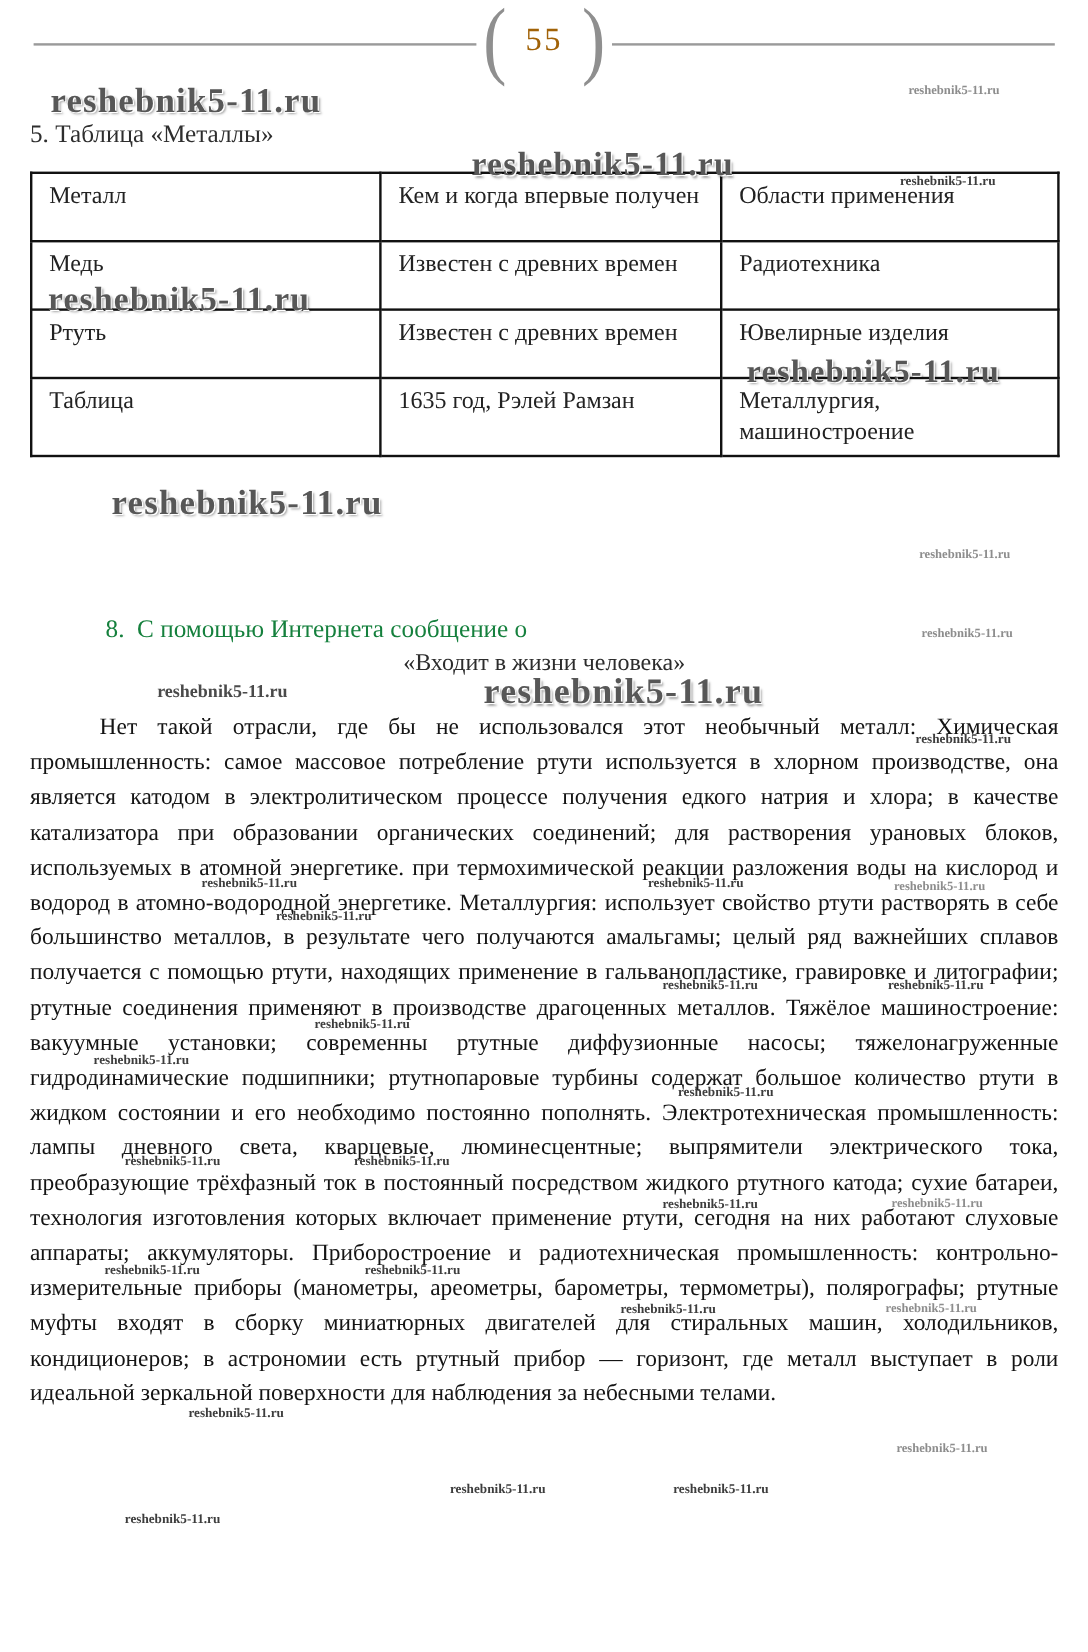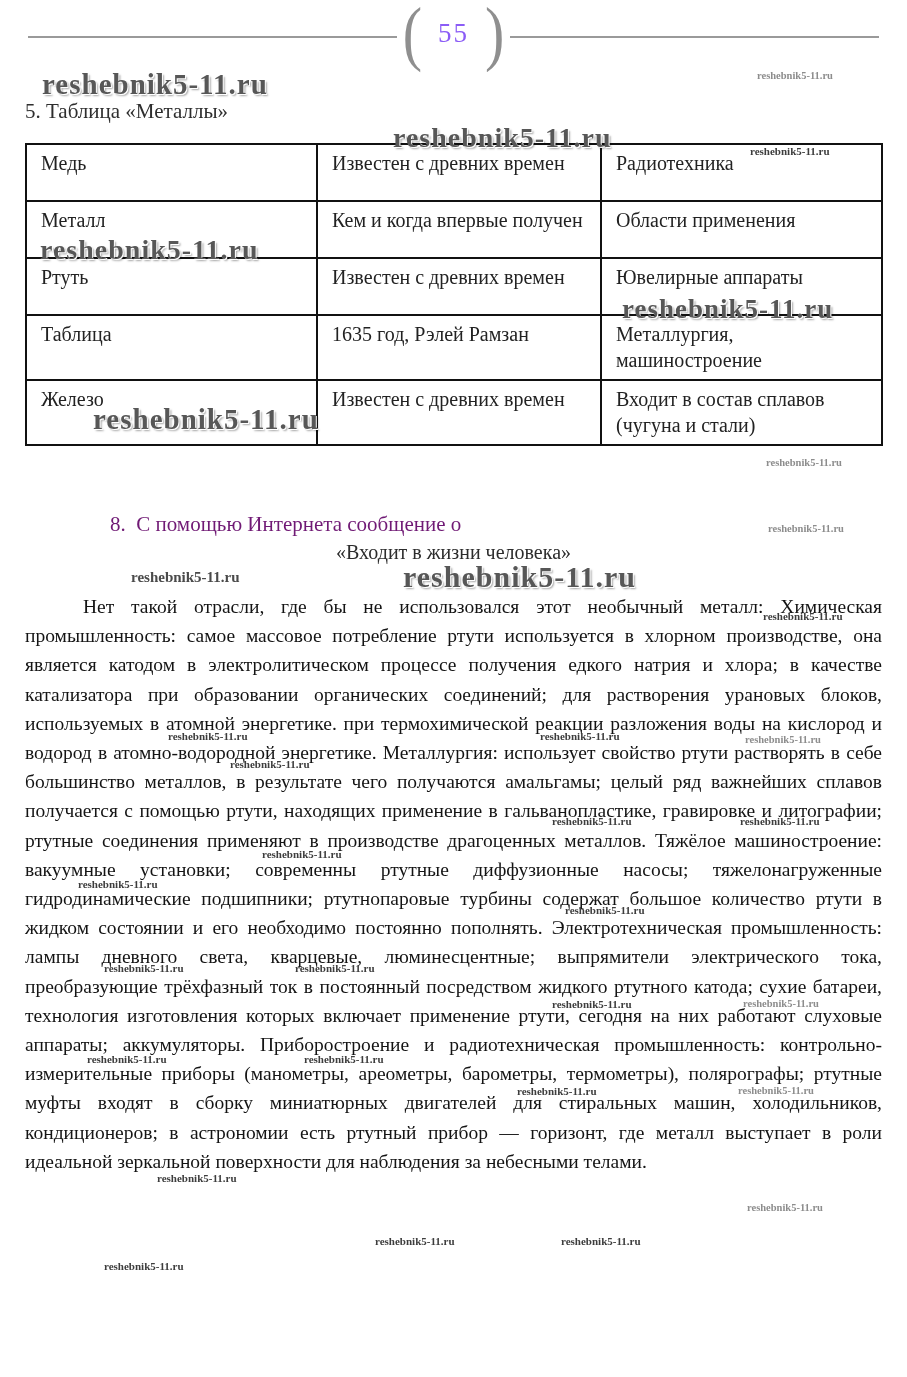--- a/index.html
+++ b/index.html
@@ -25,21 +25,21 @@
   .pageno-group {
     display: flex; align-items: center; gap: 16px;
     padding: 0 6px; margin-top: -6px;
   }
   .bracket {
     font-size: 58px; font-weight: 300; color: #8f8f8f;
     transform: scaleY(1.25); line-height: 1;
     font-family: "Liberation Serif", serif;
   }
   .pageno {
-    font-size: 27px; color: #8b5cf6; letter-spacing: 2px;
+    font-size: 27px; color: #a16207; letter-spacing: 2px;
     font-family: "Liberation Serif", serif;
   }
 
   
   .wm-large {
     position: absolute;
     font-family: "Liberation Serif", serif;
     font-weight: 700;
     color: #575757;
     letter-spacing: 1px;
@@ -73,23 +73,22 @@
     text-align: left; vertical-align: top;
     font-weight: normal;
     padding: 5px 14px 6px 14px;
     line-height: 26px;
     height: 44px;
   }
 
   
   .heading8 {
     position: absolute; left: 88px; top: 512px;
-    font-size: 21px; color: #701a75;
+    font-size: 21px; color: #15803d;
     white-space: pre-wrap;
-    margin-left: 22px;
   }
   .subtitle8 {
     position: absolute; left: 0; top: 541px; width: 100%;
     text-align: center; font-size: 20px; color: #2c2c2c;
   }
   .body-text {
     position: absolute; left: 25px; top: 592px; width: 857px;
     font-size: 19.5px; line-height: 29.2px;
     text-align: justify; text-indent: 58px;
     color: #141414;
@@ -111,43 +110,38 @@
 <div class="heading6">5. Таблица «Металлы»</div>
 
 <table class="metals-table">
   <colgroup>
       <col class="c1">
       <col class="c2">
       <col class="c3">
     </colgroup>
   <tbody>
       <tr>
+    <th>Металл</th>
+    <th>Кем и когда впервые получен</th>
+    <th>Области применения</th>
+  </tr>
+  <tr>
     <td>Медь</td>
     <td>Известен с древних времен</td>
     <td>Радиотехника</td>
   </tr>
   <tr>
-    <th>Металл</th>
-    <th>Кем и когда впервые получен</th>
-    <th>Области применения</th>
-  </tr>
-  <tr>
     <td>Ртуть</td>
     <td>Известен с древних времен</td>
-    <td>Ювелирные аппараты</td>
+    <td>Ювелирные изделия</td>
   </tr>
   <tr>
     <td>Таблица</td>
     <td>1635 год, Рэлей Рамзан</td>
     <td>Металлургия, машиностроение</td>
-  </tr>
-  <tr>
-    <td>Железо</td>
-    <td>Известен с древних времен</td>
-    <td>Входит в состав сплавов (чугуна и стали)</td>
   </tr>
 </tbody>
   </table>
 
 <div class="heading8">8.  С помощью Интернета сообщение о</div>
 <div class="subtitle8">«Входит в жизни человека»</div>
 <div class="body-text">Нет такой отрасли, где бы не использовался этот необычный металл: Химическая промышленность: самое массовое потребление ртути используется в хлорном производстве, она является катодом в электролитическом процессе получения едкого натрия и хлора; в качестве катализатора при образовании органических соединений; для растворения урановых блоков, используемых в атомной энергетике. при термохимической реакции разложения воды на кислород и водород в атомно-водородной энергетике. Металлургия: использует свойство ртути растворять в себе большинство металлов, в результате чего получаются амальгамы; целый ряд важнейших сплавов получается с помощью ртути, находящих применение в гальванопластике, гравировке и литографии; ртутные соединения применяют в производстве драгоценных металлов. Тяжёлое машиностроение: вакуумные установки; современны ртутные диффузионные насосы; тяжелонагруженные гидродинамические подшипники; ртутнопаровые турбины содержат большое количество ртути в жидком состоянии и его необходимо постоянно пополнять. Электротехническая промышленность: лампы дневного света, кварцевые, люминесцентные; выпрямители электрического тока, преобразующие трёхфазный ток в постоянный посредством жидкого ртутного катода; сухие батареи, технология изготовления которых включает применение ртути, сегодня на них работают слуховые аппараты; аккумуляторы. Приборостроение и радиотехническая промышленность: контрольно-измерительные приборы (манометры, ареометры, барометры, термометры), полярографы; ртутные муфты входят в сборку миниатюрных двигателей для стиральных машин, холодильников, кондиционеров; в астрономии есть ртутный прибор — горизонт, где металл выступает в роли идеальной зеркальной поверхности для наблюдения за небесными телами.</div>
 
 <div id="wm-layer">
     <span class="wm-large" style="left: 42px; top: 68px; font-size: 29px;">reshebnik5-11.ru</span>

